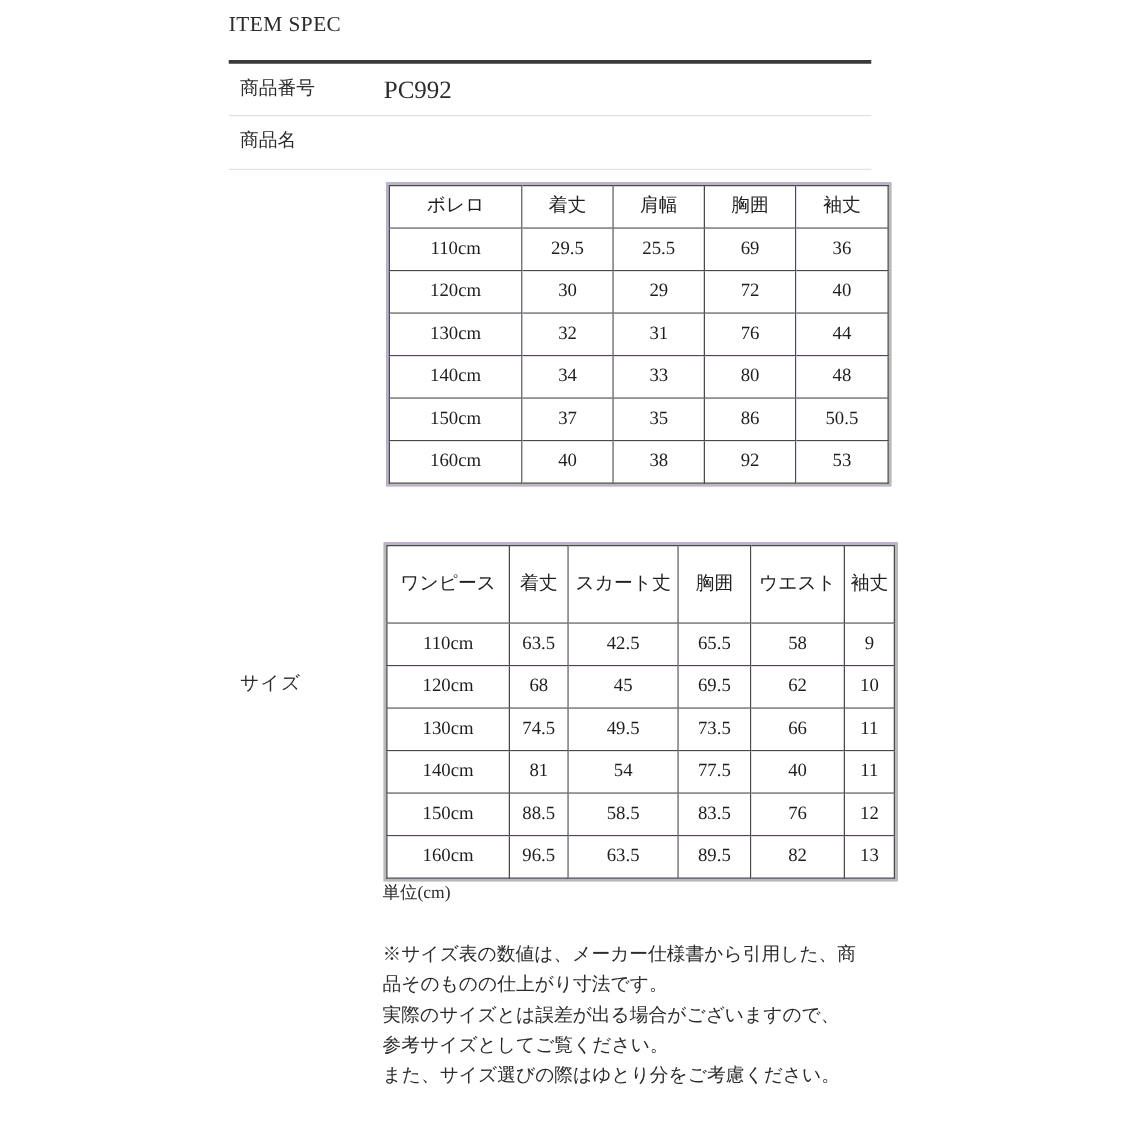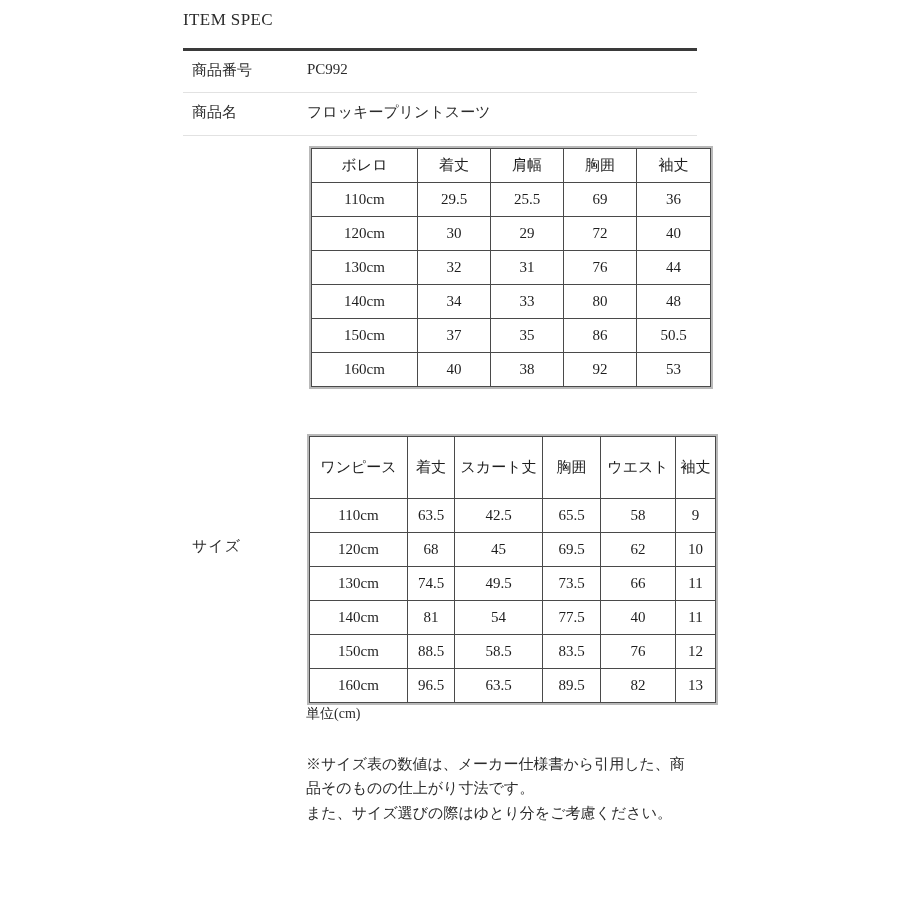--- a/index.html
+++ b/index.html
@@ -67,21 +67,21 @@
     left: 9px;
     top: 6px;
     font-size: 15px;
     color: #2b2b2b;
     white-space: nowrap;
   }
   .spec-value {
     position: absolute;
     left: 124px;
     top: 6px;
-    font-size: 15px;
+    font-size: 20px;
     color: #2b2b2b;
     white-space: nowrap;
   }
 
   
   .size-label {
     position: absolute;
     left: 192px;
     top: 537px;
     font-size: 15px;
@@ -173,21 +173,20 @@
   <div class="rule-dark"></div>
 
   <div class="spec-row row1">
     <span class="spec-label">商品番号</span>
     <span class="spec-value">PC992</span>
   </div>
   <div class="rule-light r1"></div>
 
   <div class="spec-row row2">
     <span class="spec-label">商品名</span>
-    <span class="spec-value">フロッキープリントスーツ</span>
   </div>
   <div class="rule-light r2"></div>
 
   <div class="size-label">サイズ</div>
 
   <table class="size-table" id="table-bolero">
     <tbody>
       <tr>
         <td class="c0">ボレロ</td>
         <td class="c1">着丈</td>
@@ -298,16 +297,17 @@
         <td class="c4">82</td>
         <td class="c5">13</td>
       </tr>
     </tbody>
   </table>
 
   <div class="unit-note">単位(cm)</div>
 
   <div class="notes">
     <p>※サイズ表の数値は、メーカー仕様書から引用した、商品そのものの仕上がり寸法です。</p>
+    <p>実際のサイズとは誤差が出る場合がございますので、参考サイズとしてご覧ください。</p>
     <p>また、サイズ選びの際はゆとり分をご考慮ください。</p>
   </div>
 
 </div>
 
 </body></html>

